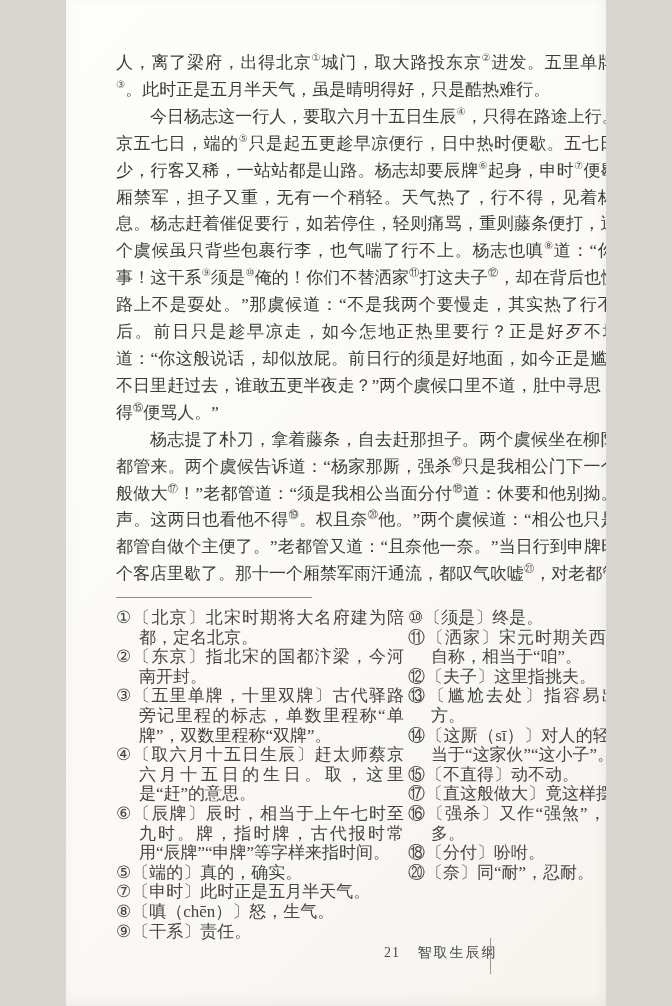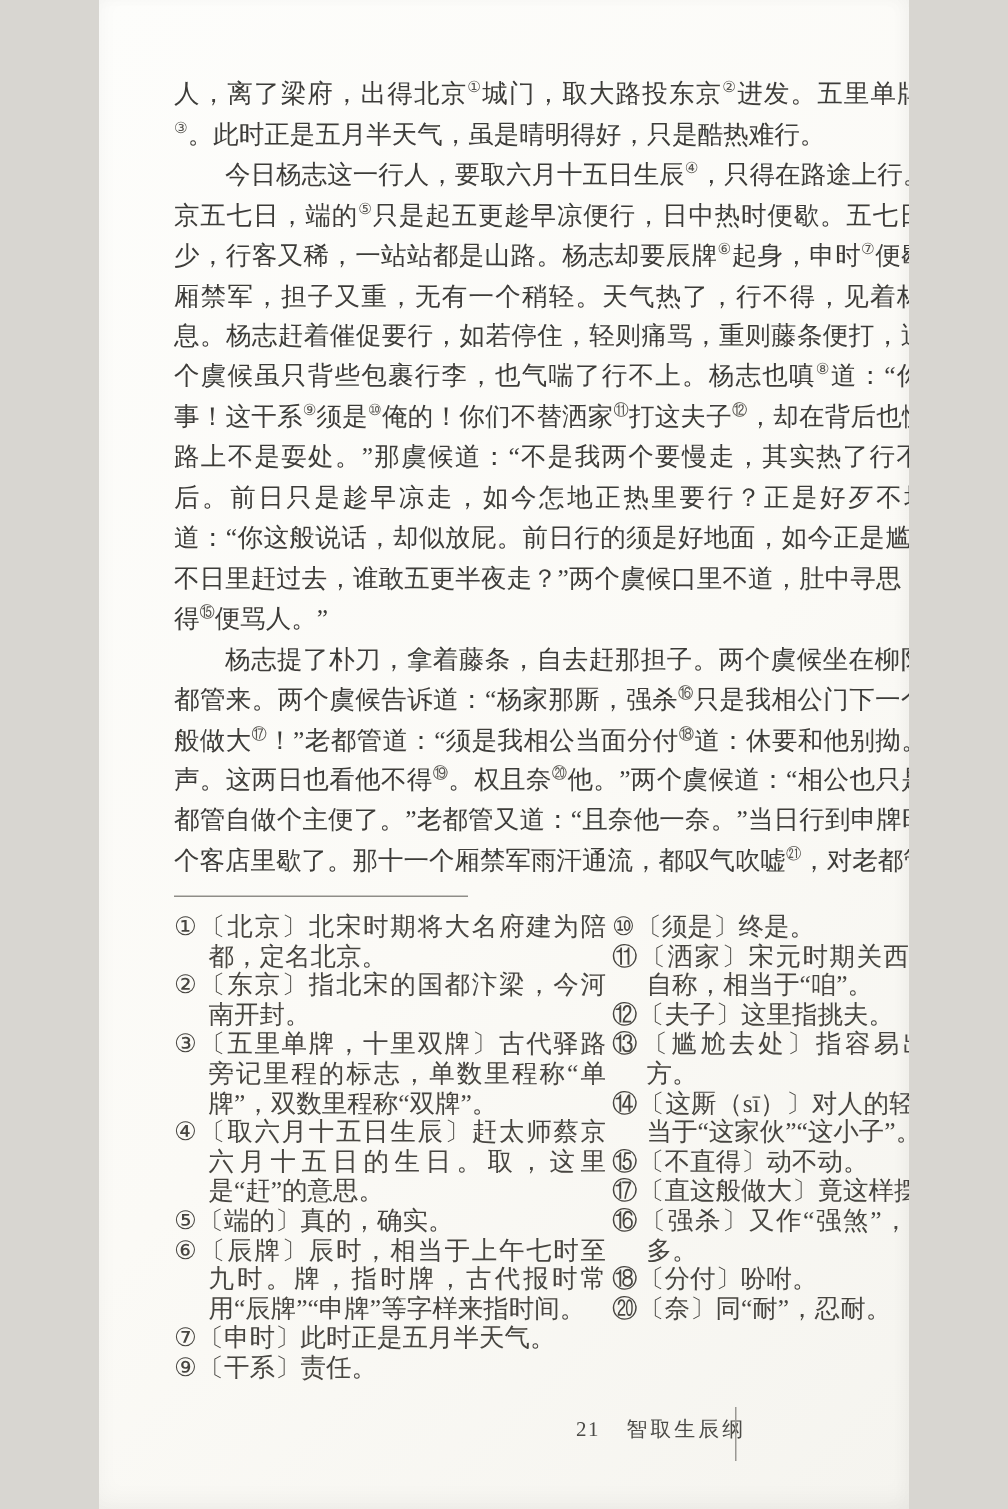--- a/index.html
+++ b/index.html
@@ -145,27 +145,30 @@
       <div class="fn-item">
         <span class="fn-num">②</span><span>〔东京〕指北宋的国都汴梁，今河南开封。</span>
       </div>
       <div class="fn-item">
         <span class="fn-num">③</span><span>〔五里单牌，十里双牌〕古代驿路旁记里程的标志，单数里程称“单牌”，双数里程称“双牌”。</span>
       </div>
       <div class="fn-item">
         <span class="fn-num">④</span><span>〔取六月十五日生辰〕赶太师蔡京六月十五日的生日。取，这里是“赶”的意思。</span>
       </div>
       <div class="fn-item">
+        <span class="fn-num">⑥</span><span>〔辰牌〕辰时，相当于上午七时至九时。牌，指时牌，古代报时常用“辰牌”“申牌”等字样来指时间。</span>
+      </div>
+      <div class="fn-item">
         <span class="fn-num">⑤</span><span>〔端的〕真的，确实。</span>
       </div>
       <div class="fn-item">
-        <span class="fn-num">⑥</span><span>〔辰牌〕辰时，相当于上午七时至九时。牌，指时牌，古代报时常用“辰牌”“申牌”等字样来指时间。</span>
-      </div>
-      <div class="fn-item">
         <span class="fn-num">⑦</span><span>〔申时〕此时正是五月半天气。</span>
+      </div>
+      <div class="fn-item">
+        <span class="fn-num">⑧</span><span>〔嗔（chēn）〕怒，生气。</span>
       </div>
       <div class="fn-item">
         <span class="fn-num">⑨</span><span>〔干系〕责任。</span>
       </div>
     </div>
     <div class="fn-col">
       <div class="fn-item">
         <span class="fn-num">⑩</span><span>〔须是〕终是。</span>
       </div>
       <div class="fn-item">

